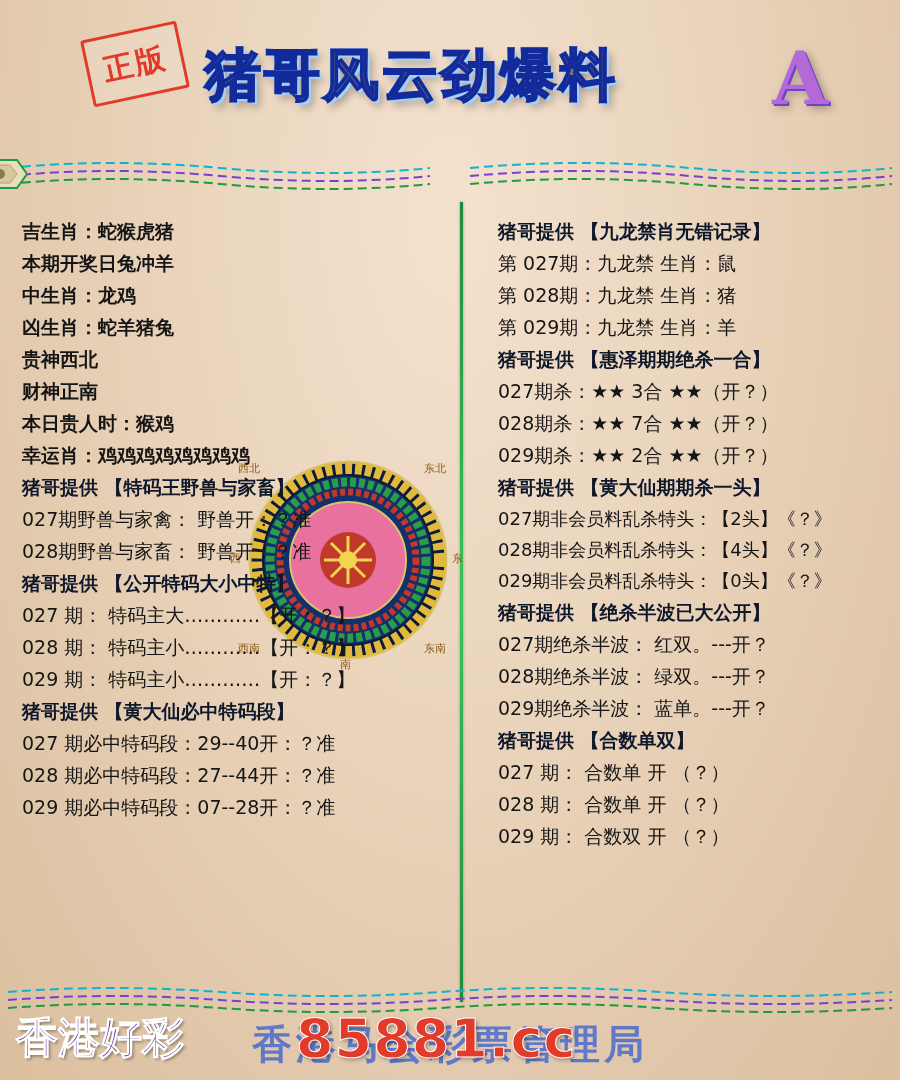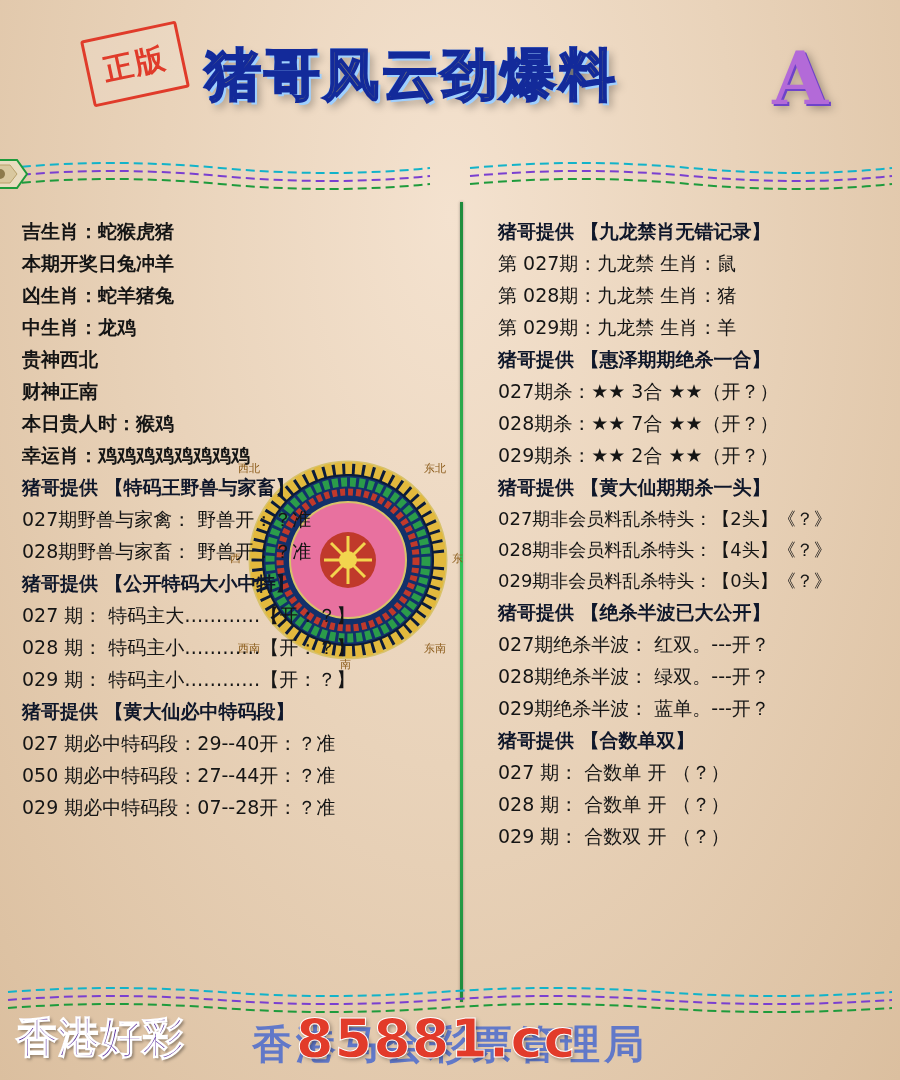--- a/index.html
+++ b/index.html
@@ -152,36 +152,36 @@
       <text x="2" y="112" font-size="11" fill="#8a5a18" font-family="DejaVu Sans">西</text>
       <text x="224" y="112" font-size="11" fill="#8a5a18" font-family="DejaVu Sans">东</text>
       <text x="10" y="202" font-size="11" fill="#8a5a18" font-family="DejaVu Sans">西南</text>
       <text x="196" y="202" font-size="11" fill="#8a5a18" font-family="DejaVu Sans">东南</text>
       <text x="112" y="218" font-size="11" fill="#8a5a18" font-family="DejaVu Sans">南</text>
     </svg>
 
     <div class="col col-left">
       <div class="row bold">吉生肖：蛇猴虎猪</div>
       <div class="row bold">本期开奖日兔冲羊</div>
+      <div class="row bold">中生肖：龙鸡</div>
       <div class="row bold">凶生肖：蛇羊猪兔</div>
-      <div class="row bold">中生肖：龙鸡</div>
       <div class="row bold">贵神西北</div>
       <div class="row bold">财神正南</div>
       <div class="row bold">本日贵人时：猴鸡</div>
       <div class="row bold">幸运肖：鸡鸡鸡鸡鸡鸡鸡鸡</div>
       <div class="row blue">猪哥提供 【特码王野兽与家畜】</div>
       <div class="row">027期野兽与家禽：   野兽开：？准</div>
       <div class="row">028期野兽与家畜：   野兽开：？准</div>
       <div class="row blue">猪哥提供 【公开特码大小中特】</div>
       <div class="row">027 期：  特码主大…………【开：？】</div>
       <div class="row">028 期：  特码主小…………【开：？】</div>
       <div class="row">029 期：  特码主小…………【开：？】</div>
       <div class="row blue">猪哥提供 【黄大仙必中特码段】</div>
       <div class="row">027 期必中特码段：29--40开：？准</div>
-      <div class="row">050 期必中特码段：27--44开：？准</div>
+      <div class="row">028 期必中特码段：27--44开：？准</div>
       <div class="row">029 期必中特码段：07--28开：？准</div>
     </div>
 
     <div class="col col-right">
       <div class="row blue">猪哥提供 【九龙禁肖无错记录】</div>
       <div class="row">第 027期：九龙禁 生肖：鼠</div>
       <div class="row">第 028期：九龙禁 生肖：猪</div>
       <div class="row">第 029期：九龙禁 生肖：羊</div>
       <div class="row blue">猪哥提供 【惠泽期期绝杀一合】</div>
       <div class="row">027期杀：★★ 3合 ★★（开？）</div>

